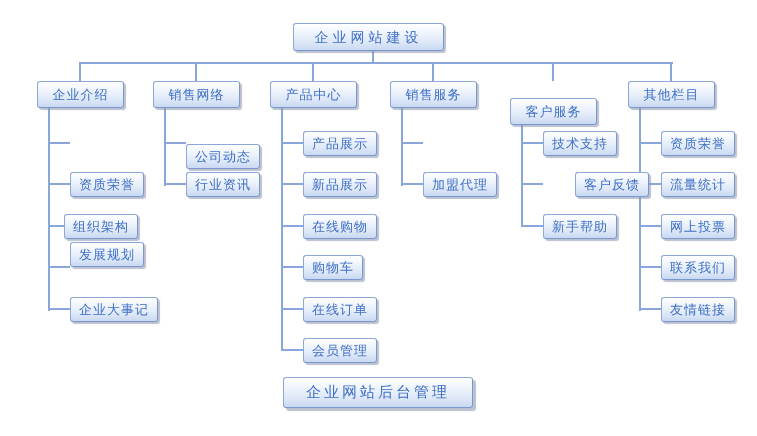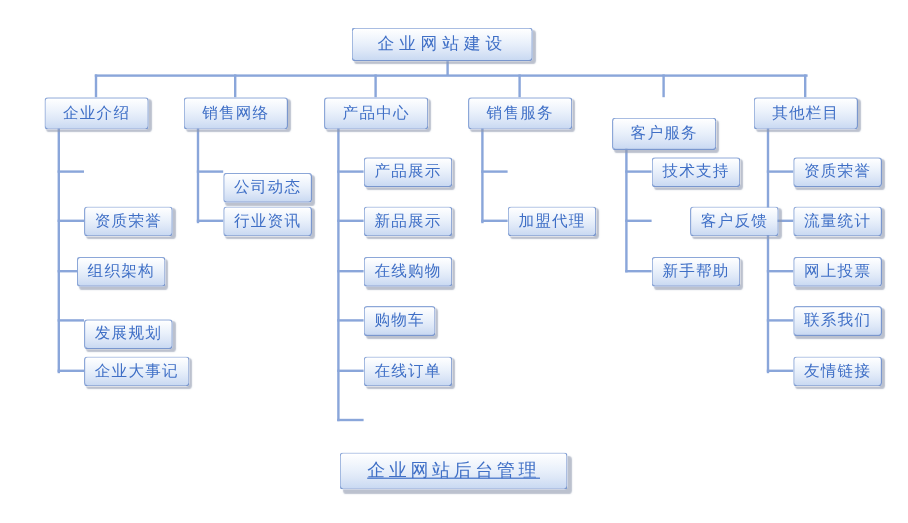--- a/index.html
+++ b/index.html
@@ -19,21 +19,20 @@
     background:linear-gradient(180deg, var(--boxTop) 0%, var(--boxMid) 45%, #DDE7F7 70%, var(--boxBottom) 100%);
     box-shadow:2px 2px 1px var(--shadow), inset 0 1px 0 #ffffff;
     color:var(--text); text-align:center; cursor:pointer;
   }
   .header{width:87px; height:27px; line-height:25px; font-size:13px; letter-spacing:1px;}
   .leaf{height:25px; line-height:23px; font-size:13px; letter-spacing:1px; padding:0 8px;}
   .root{width:151px; height:28px; line-height:26px; font-size:14px; letter-spacing:4px;}
   .footer{
     width:190px; height:31px; line-height:29px; font-size:15px; letter-spacing:3px;
     box-shadow:3px 3px 1px var(--shadow), inset 0 1px 0 #ffffff;
-    text-decoration:underline;
   }
   .hline{position:absolute; height:2px; background:var(--line);}
   .vline{position:absolute; width:2px;  background:var(--line);}
 </style>
 </head>
 <body>
 
 <div id="canvas">
 
   <div class="vline" style="left:372px;top:51px;height:12px"></div>
@@ -86,31 +85,32 @@
 
   <div class="node header" style="left:37px;top:81px">企业介绍</div>
   <div class="node header" style="left:153px;top:81px">销售网络</div>
   <div class="node header" style="left:270px;top:81px">产品中心</div>
   <div class="node header" style="left:390px;top:81px">销售服务</div>
   <div class="node header" style="left:510px;top:98px">客户服务</div>
   <div class="node header" style="left:628px;top:81px">其他栏目</div>
 
   <div class="node leaf" style="left:70px;top:172px">资质荣誉</div>
   <div class="node leaf" style="left:64px;top:214px">组织架构</div>
-  <div class="node leaf" style="left:70px;top:266px">发展规划</div>
+  <div class="node leaf" style="left:70px;top:242px">发展规划</div>
   <div class="node leaf" style="left:70px;top:297px">企业大事记</div>
 
   <div class="node leaf" style="left:186px;top:144px">公司动态</div>
   <div class="node leaf" style="left:186px;top:172px">行业资讯</div>
 
   <div class="node leaf" style="left:303px;top:131px">产品展示</div>
   <div class="node leaf" style="left:303px;top:172px">新品展示</div>
   <div class="node leaf" style="left:303px;top:214px">在线购物</div>
   <div class="node leaf" style="left:303px;top:255px">购物车</div>
   <div class="node leaf" style="left:303px;top:297px">在线订单</div>
+  <div class="node leaf" style="left:303px;top:338px">会员管理</div>
 
   <div class="node leaf" style="left:423px;top:172px">加盟代理</div>
 
   <div class="node leaf" style="left:543px;top:131px">技术支持</div>
   <div class="node leaf" style="left:575px;top:172px">客户反馈</div>
   <div class="node leaf" style="left:543px;top:214px">新手帮助</div>
 
   <div class="node leaf" style="left:661px;top:131px">资质荣誉</div>
   <div class="node leaf" style="left:661px;top:172px">流量统计</div>
   <div class="node leaf" style="left:661px;top:214px">网上投票</div>

